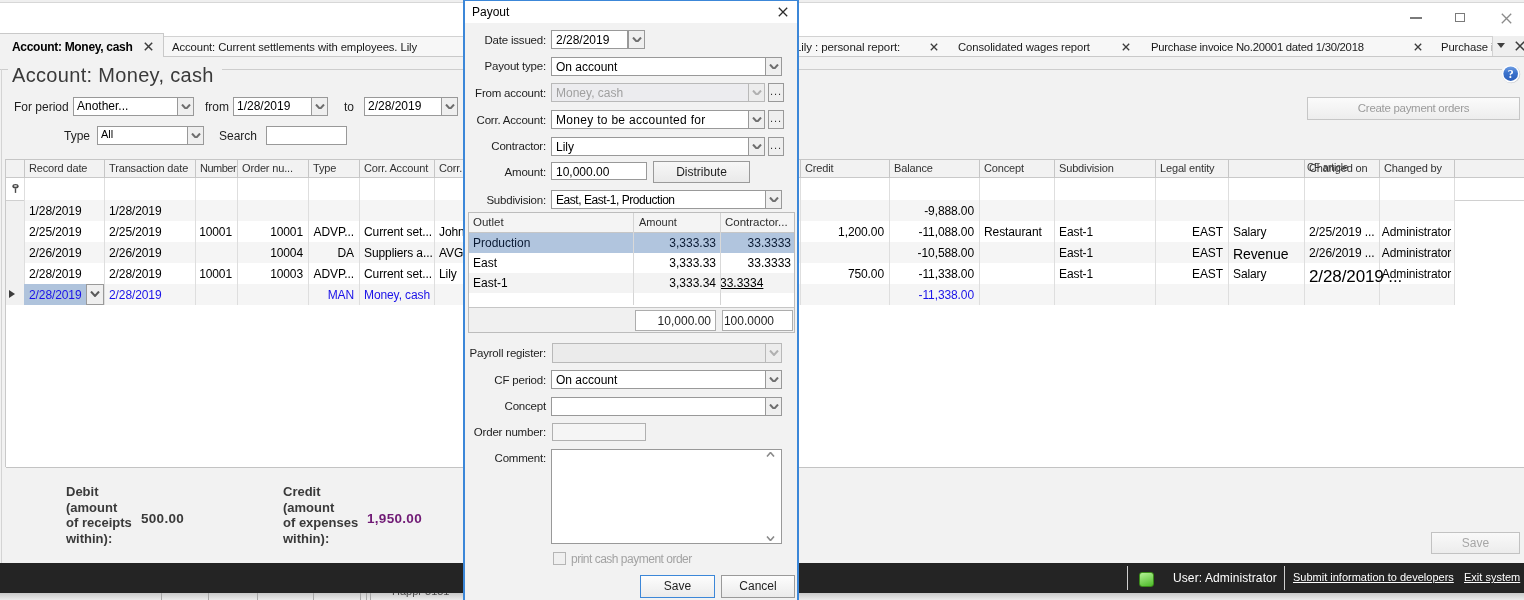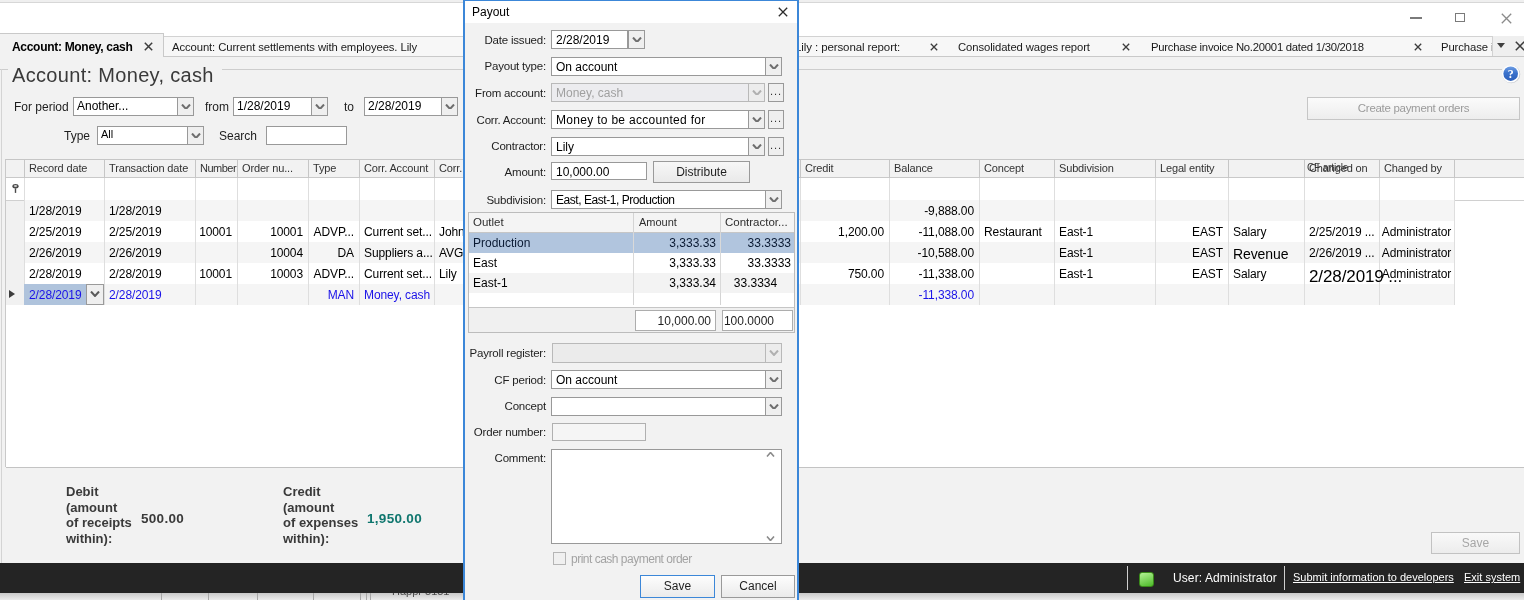--- a/index.html
+++ b/index.html
@@ -235,21 +235,21 @@
       </svg>
     </div>
 <div class="lbl" style="top:288.0px;font-size:12px;color:#1a12e8;letter-spacing:-0.1px;left:29px;">2/28/2019</div>
 <div class="lbl" style="top:288.0px;font-size:12px;color:#1a12e8;letter-spacing:-0.1px;left:109px;">2/28/2019</div>
 <div class="lbl" style="top:288.0px;font-size:12px;color:#1a12e8;letter-spacing:-0.1px;left:308px;width:46px;text-align:right;">MAN</div>
 <div class="lbl" style="top:288.0px;font-size:12px;color:#1a12e8;letter-spacing:-0.1px;left:364px;">Money, cash</div>
 <div class="lbl" style="top:288.0px;font-size:12px;color:#1a12e8;letter-spacing:-0.1px;left:889px;width:85px;text-align:right;">-11,338.00</div>
 <div class="lbl" style="left:66px;top:484px;font-size:13px;font-weight:bold;line-height:15.5px;color:#3a3a3a;">Debit<br>(amount<br>of receipts<br>within):</div>
 <div class="lbl" style="left:141px;top:511px;font-size:13.5px;letter-spacing:0.3px;font-weight:bold;color:#3a3a3a;">500.00</div>
 <div class="lbl" style="left:283px;top:484px;font-size:13px;font-weight:bold;line-height:15.5px;color:#3a3a3a;">Credit<br>(amount<br>of expenses<br>within):</div>
-<div class="lbl" style="left:367px;top:511px;font-size:13.5px;letter-spacing:0.3px;font-weight:bold;color:#0f766e;">1,950.00</div>
+<div class="lbl" style="left:367px;top:511px;font-size:13.5px;letter-spacing:0.3px;font-weight:bold;color:#701a75;">1,950.00</div>
 <div class="abs" style="left:1431px;top:532px;width:89px;height:22px;background:linear-gradient(#f9f9f9,#ececec);border:1px solid #c2c2c2;box-sizing:border-box;"></div>
 <div class="lbl" style="left:1431px;top:536px;width:89px;text-align:center;font-size:12px;color:#a6a6a6;">Save</div>
 <div class="abs" style="left:0;top:593px;width:1524px;height:7px;background:linear-gradient(#c9c9c9,#ececec);"></div>
 <div class="vline" style="left:161px;top:593px;height:7px;background:#a8a8a8;z-index:1;"></div>
 <div class="vline" style="left:208px;top:593px;height:7px;background:#a8a8a8;z-index:1;"></div>
 <div class="vline" style="left:257px;top:593px;height:7px;background:#a8a8a8;z-index:1;"></div>
 <div class="vline" style="left:313px;top:593px;height:7px;background:#a8a8a8;z-index:1;"></div>
 <div class="vline" style="left:360px;top:593px;height:7px;background:#a8a8a8;z-index:1;"></div>
 <div class="vline" style="left:366px;top:593px;height:7px;background:#a8a8a8;z-index:1;"></div>
 <div class="vline" style="left:370px;top:593px;height:7px;background:#a8a8a8;z-index:1;"></div>
@@ -343,21 +343,21 @@
 <div class="lbl" style="left:473px;top:236px;font-size:12px;color:#0a1a33;z-index:11;">Production</div>
 <div class="lbl" style="left:633px;top:236px;width:83px;text-align:right;font-size:12px;color:#0a1a33;z-index:11;">3,333.33</div>
 <div class="lbl" style="left:720px;top:236px;width:71px;text-align:right;font-size:12px;color:#0a1a33;z-index:11;">33.3333</div>
 <div class="abs" style="left:469px;top:253px;width:325px;height:20px;background:#fff;z-index:11;"></div>
 <div class="lbl" style="left:473px;top:256px;font-size:12px;color:#000;z-index:11;">East</div>
 <div class="lbl" style="left:633px;top:256px;width:83px;text-align:right;font-size:12px;color:#000;z-index:11;">3,333.33</div>
 <div class="lbl" style="left:720px;top:256px;width:71px;text-align:right;font-size:12px;color:#000;z-index:11;">33.3333</div>
 <div class="abs" style="left:469px;top:273px;width:325px;height:20px;background:#f3f3f3;z-index:11;"></div>
 <div class="lbl" style="left:473px;top:276px;font-size:12px;color:#000;z-index:11;">East-1</div>
 <div class="lbl" style="left:633px;top:276px;width:83px;text-align:right;font-size:12px;color:#000;z-index:11;">3,333.34</div>
-<div class="lbl" style="left:720px;top:276px;width:71px;text-align:center;font-size:12px;color:#000;z-index:11;">33.3334</div>
+<div class="lbl" style="left:720px;top:276px;width:71px;text-align:left;font-size:12px;color:#000;z-index:11;text-decoration:underline;">33.3334</div>
 <div class="vline" style="left:633px;top:233px;height:60px;background:#d9d9d9;z-index:11;"></div>
 <div class="vline" style="left:720px;top:233px;height:60px;background:#d9d9d9;z-index:11;"></div>
 <div class="abs" style="left:469px;top:307px;width:325px;height:25px;background:#f0f0f0;border-top:1px solid #c6c6c6;box-sizing:border-box;z-index:11;"></div>
 <div class="inb" style="left:635px;top:310px;width:81px;height:21px;border-color:#adadad;z-index:11;"></div>
 <div class="lbl" style="left:635px;top:314px;width:76px;text-align:right;font-size:12px;z-index:11;">10,000.00</div>
 <div class="inb" style="left:722px;top:310px;width:71px;height:21px;border-color:#adadad;z-index:11;"></div>
 <div class="lbl" style="left:708px;top:314px;width:66px;text-align:right;font-size:12px;z-index:11;">100.0000</div>
 <div class="lbl" style="left:462px;top:347px;width:84px;text-align:right;font-size:11.5px;letter-spacing:-0.2px;z-index:11;">Payroll register:</div>
 <div class="inb" style="left:552px;top:343px;width:230px;height:20px;background:#ebebeb;border-color:#b9b9b9;z-index:11;"></div>
 <div class="ddb" style="left:765px;top:343px;width:17px;height:20px;background:#ececec;border-color:#b9b9b9;z-index:11;">

